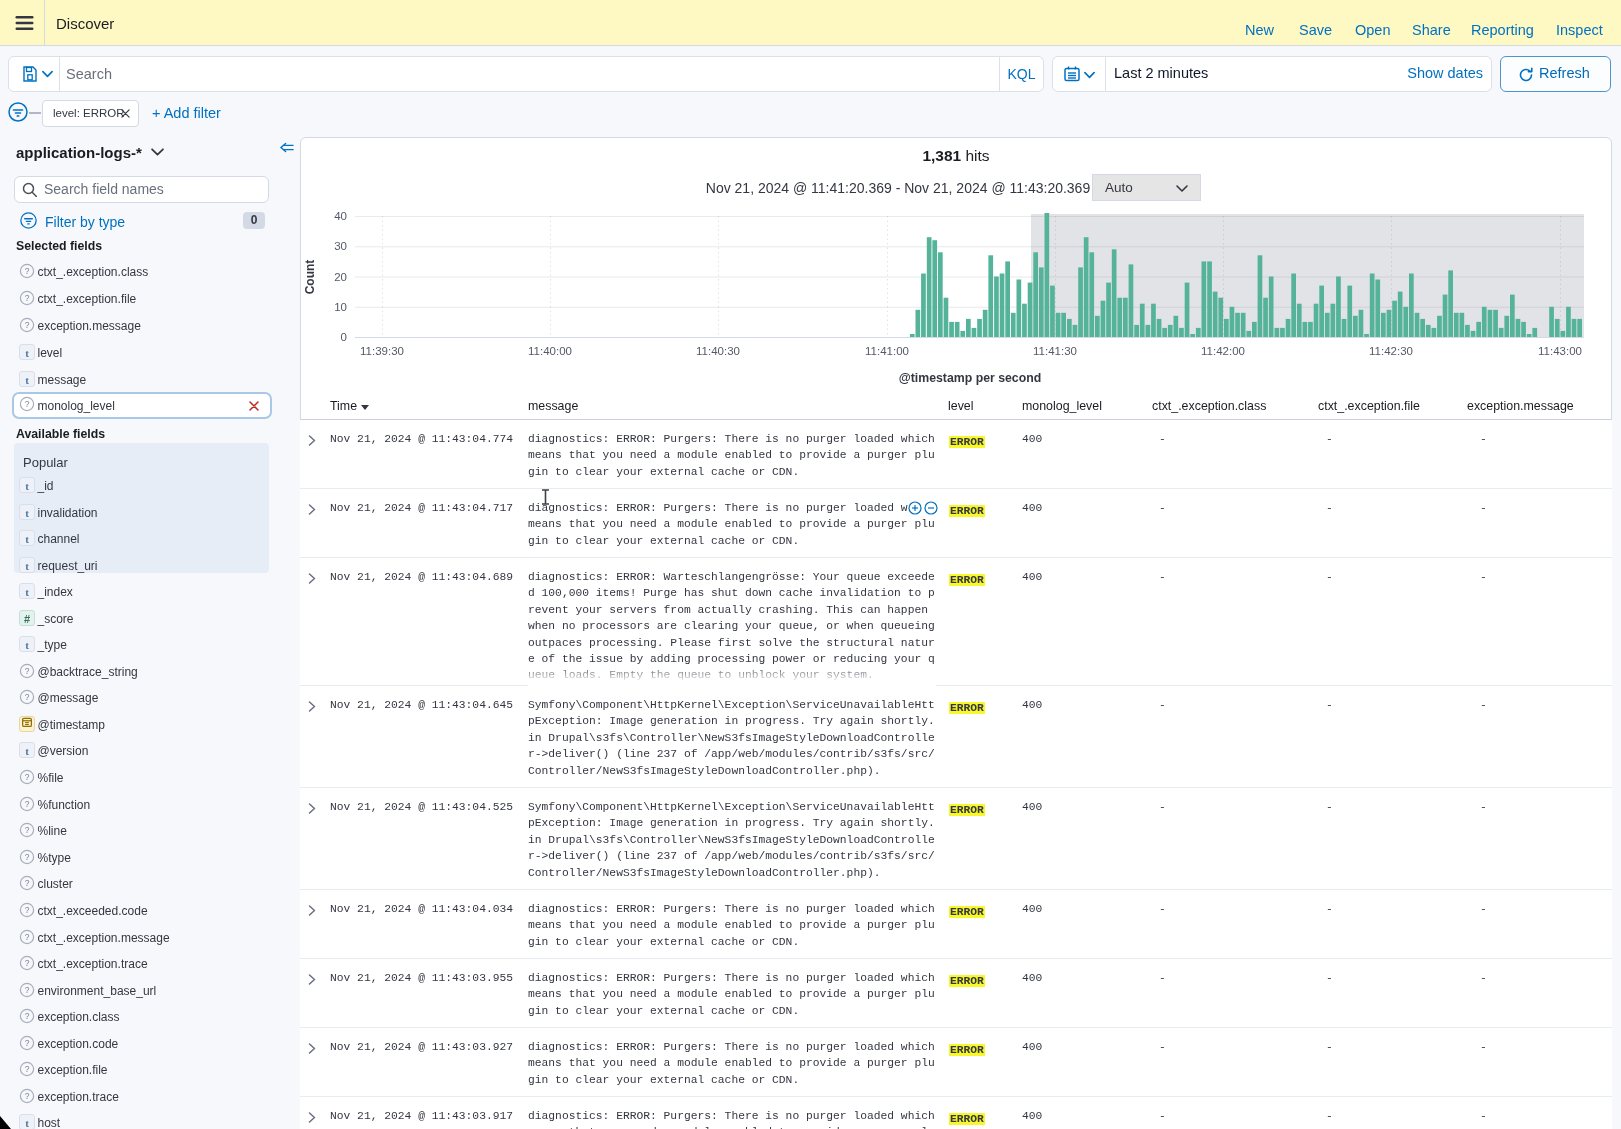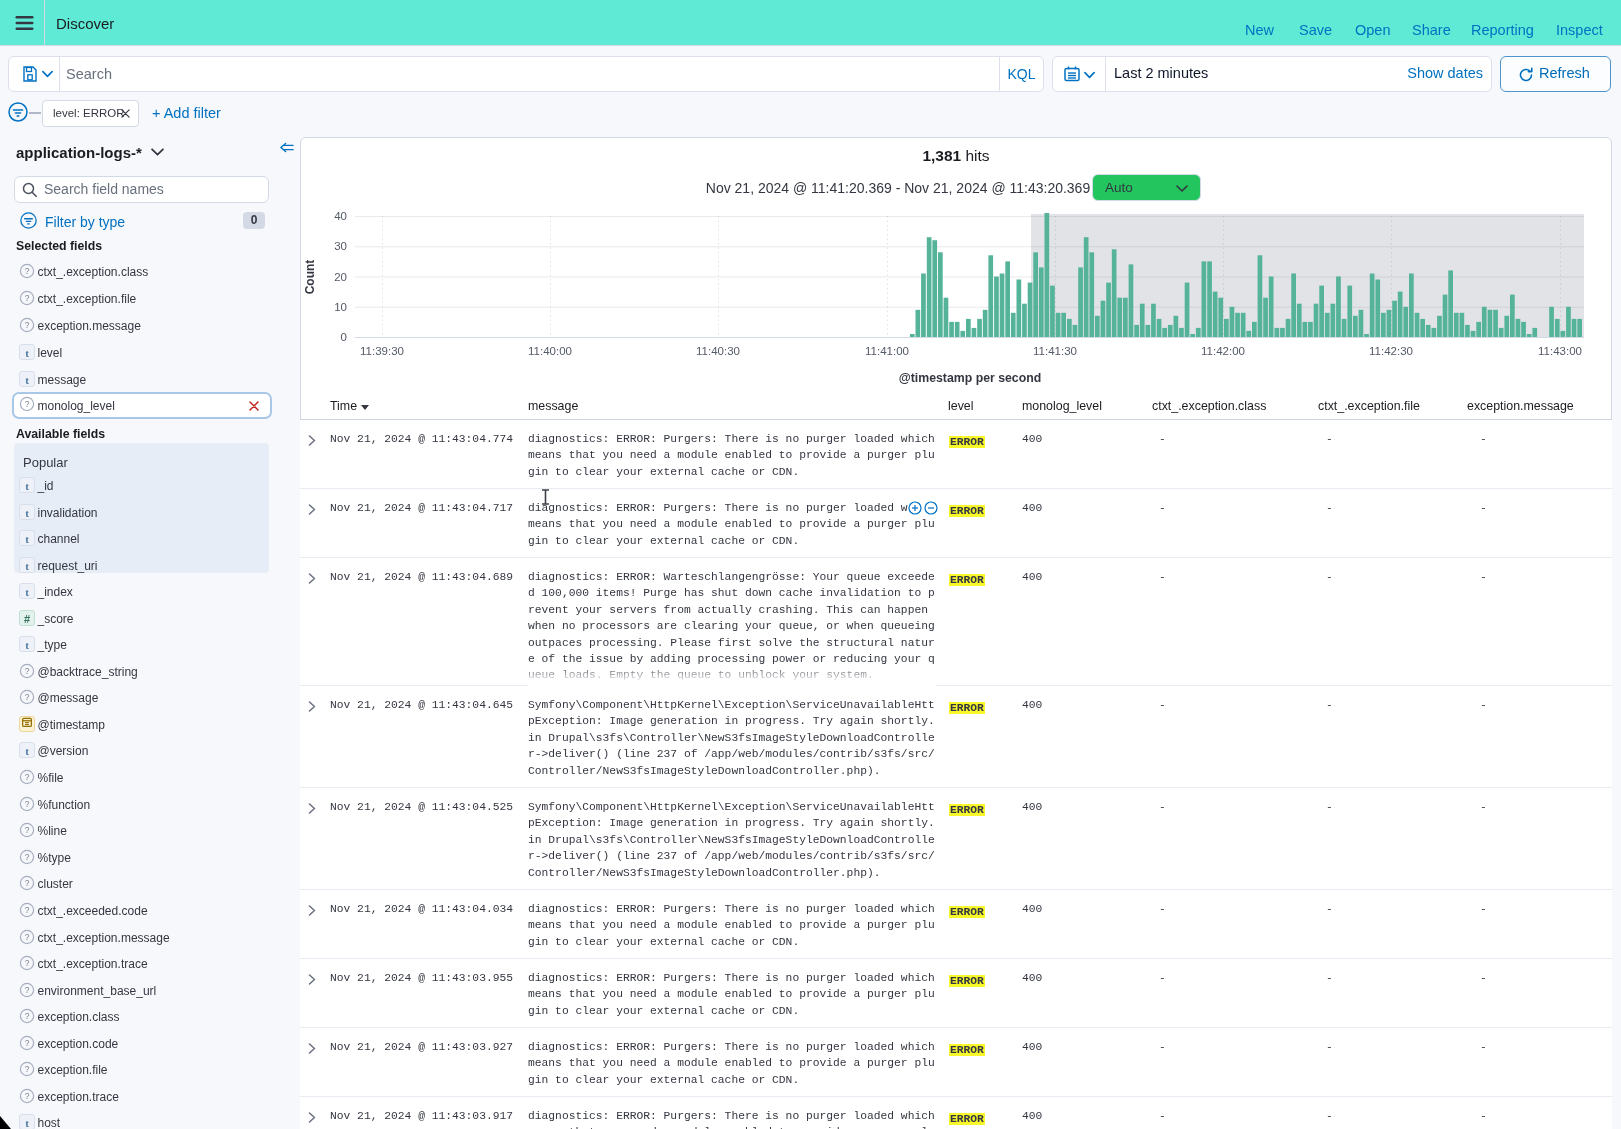--- a/index.html
+++ b/index.html
@@ -1,17 +1,17 @@
 <!DOCTYPE html>
 <html><head><meta charset="utf-8"><title>Discover - Kibana</title>
 <style>
 *{margin:0;padding:0;box-sizing:border-box}
 html,body{width:1621px;height:1129px;overflow:hidden}
 body{position:relative;font-family:"Liberation Sans",sans-serif;background:#f7f8fb;-webkit-font-smoothing:antialiased}
-.hdr{position:absolute;left:0;top:0;width:1621px;height:46px;background:#5eead4;border-bottom:1px solid #d3dae6}
+.hdr{position:absolute;left:0;top:0;width:1621px;height:46px;background:#fef9c3;border-bottom:1px solid #d3dae6}
 .hdiv{position:absolute;left:44px;top:0;width:1px;height:45px;background:#d3dae6}
 .appname{position:absolute;left:56px;top:15px;font-size:15px;color:#1a1c21}
 .hlink{position:absolute;top:22px;font-size:14.5px;color:#0071c2}
 .qwrap{position:absolute;left:0;top:46px;width:1621px;height:88px;background:#f7f8fb}
 .qsearch{position:absolute;left:8px;top:10px;width:1036px;height:36px;background:#fff;border:1px solid #dce0ea;border-radius:6px}
 .qsave{position:absolute;left:0;top:0;width:51px;height:34px;border-right:1px solid #dce0ea}
 .qph{position:absolute;left:66px;top:20px;font-size:14.5px;color:#69707d}
 .kql{position:absolute;right:0px;top:0;width:44px;height:34px;border-left:1px solid #dce0ea;text-align:center;line-height:34px;font-size:14px;color:#0071c2}
 .dpick{position:absolute;left:1052px;top:10px;width:440px;height:36px;background:#fff;border:1px solid #dce0ea;border-radius:6px}
 .ddiv{position:absolute;left:52px;top:0;width:1px;height:34px;background:#dce0ea}
@@ -32,21 +32,21 @@
 .tok{display:inline-block;width:16px;height:16px;border-radius:3px;text-align:center;vertical-align:middle;margin-top:-2px;font-size:11px;line-height:16px}
 .tokt{background:#eef2f8;color:#4f7aa3;border:1px solid #d8dfeb;font-weight:bold;font-family:"Liberation Serif",serif}
 .tokn{background:#e3f2ec;color:#357160;border:1px solid #c2e0d4;font-weight:bold}
 .tokd{background:#fbf1d3;border:1px solid #ecd69a;line-height:13px}
 .tokq{display:inline-block;width:16px;height:16px;vertical-align:middle;margin-top:-2px}
 .popular{position:absolute;left:14px;top:443px;width:255px;height:130px;background:#e7edf7;border-radius:4px}
 .monosel{position:absolute;left:12px;top:392px;width:260px;height:27px;background:#fff;border:2px solid #a9c8e8;border-radius:7px}
 .panel{position:absolute;left:300px;top:137px;width:1312px;height:992px;background:#fff;border:1px solid #d3dae6;border-radius:6px 6px 0 0}
 .hits{position:absolute;left:300px;top:147px;width:1312px;text-align:center;font-size:15.5px;color:#1a1c21}
 .drange{position:absolute;left:300px;top:180px;width:1196px;text-align:center;font-size:14px;color:#343741}
-.autobox{position:absolute;left:1092px;top:174px;width:109px;height:27px;background:#22c55e;border:1px solid #d3dae6;border-radius:6px;font-size:13.5px;color:#343741;line-height:25px;padding-left:12px}
+.autobox{position:absolute;left:1092px;top:174px;width:109px;height:27px;background:#e5e5e5;border:1px solid #d3dae6;border-radius:0;font-size:13.5px;color:#343741;line-height:25px;padding-left:12px}
 .thead{position:absolute;left:300px;top:395px;width:1312px;height:25px;border-bottom:1px solid #ccd3df}
 .hcol{position:absolute;top:4px;font-size:12.4px;font-weight:normal;color:#1a1c21}
 .trow{position:absolute;left:300px;width:1312px;border-bottom:1px solid #e7ebf2;background:#fff}
 .mono{font-family:"Liberation Mono",monospace;font-size:11.3px;line-height:16.4px;color:#343741}
 .exp{position:absolute;left:8px;top:15px}
 .tcol{position:absolute;left:30px;top:11px;width:198px}
 .msg{position:absolute;left:228px;top:11px;width:408px;word-break:break-all}
 .msgfade{max-height:117px;overflow:hidden}
 .lvl{position:absolute;left:649px;top:11px}
 .mark{background:#f7f72a;font-weight:bold;padding:0 1px}

